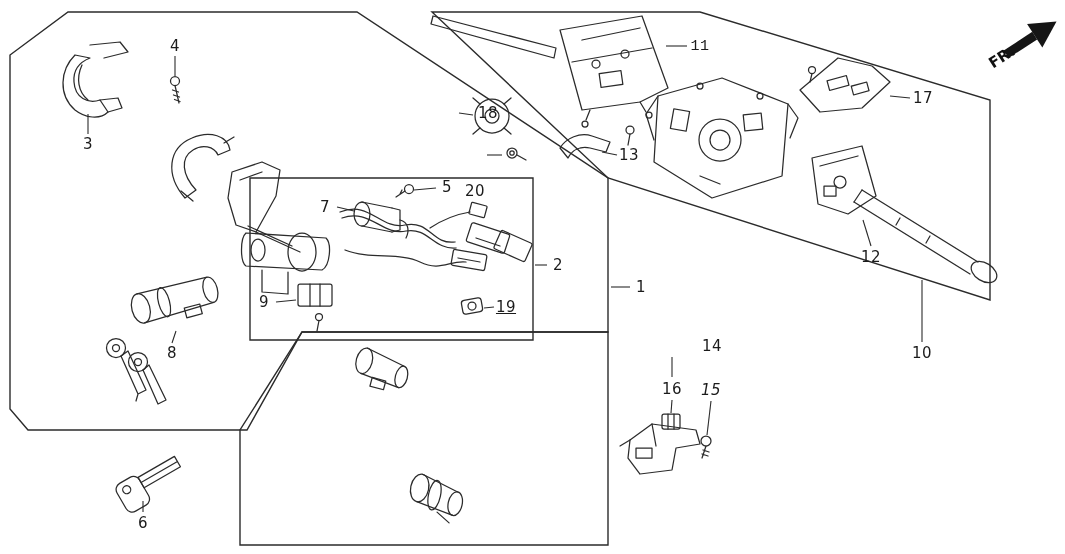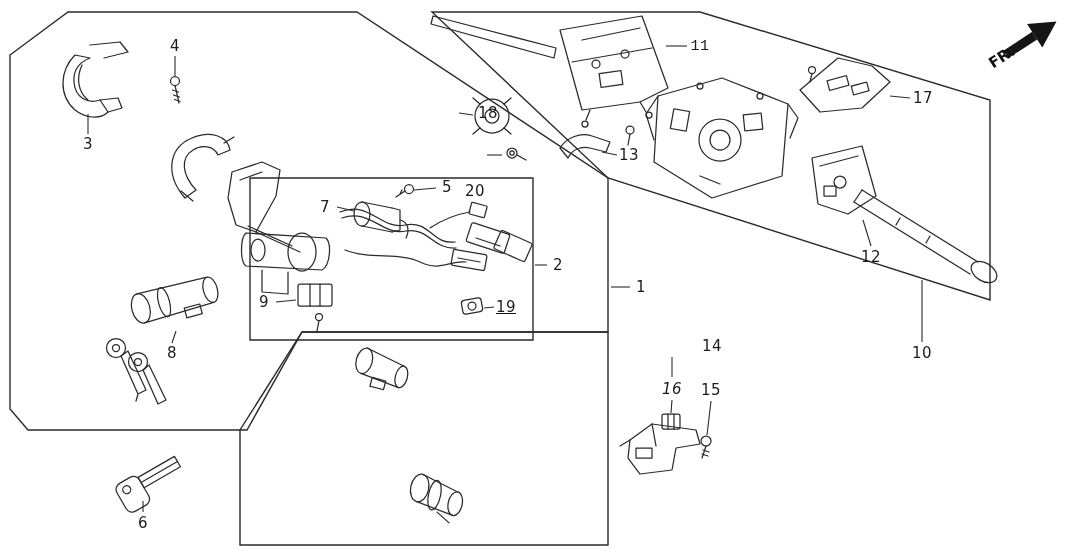--- a/index.html
+++ b/index.html
@@ -270,22 +270,22 @@
   <span class="plabel" style="left:447px;top:187px;">5</span>
   <span class="plabel" style="left:143px;top:523px;">6</span>
   <span class="plabel" style="left:325px;top:207px;">7</span>
   <span class="plabel" style="left:172px;top:353px;">8</span>
   <span class="plabel" style="left:264px;top:302px;">9</span>
   <span class="plabel" style="left:922px;top:353px;">10</span>
   <span class="plabel" style="left:700px;top:46px;font-family:Liberation Mono, monospace;">11</span>
   <span class="plabel" style="left:871px;top:257px;">12</span>
   <span class="plabel" style="left:629px;top:155px;">13</span>
   <span class="plabel" style="left:672px;top:346px;margin-left:40px;">14</span>
-  <span class="plabel" style="left:711px;top:390px;">15</span>
-  <span class="plabel" style="left:672px;top:389px;font-style:italic;">16</span>
+  <span class="plabel" style="left:711px;top:390px;font-style:italic;">15</span>
+  <span class="plabel" style="left:672px;top:389px;">16</span>
   <span class="plabel" style="left:923px;top:98px;">17</span>
   <span class="plabel" style="left:447px;top:113px;margin-left:41px;">18</span>
   <span class="plabel" style="left:506px;top:307px;text-decoration:underline;">19</span>
   <span class="plabel" style="left:475px;top:155px;margin-top:36px;">20</span>
 
   <span class="fr-label">FR.</span>
 
 </div>
 
 </body></html>

